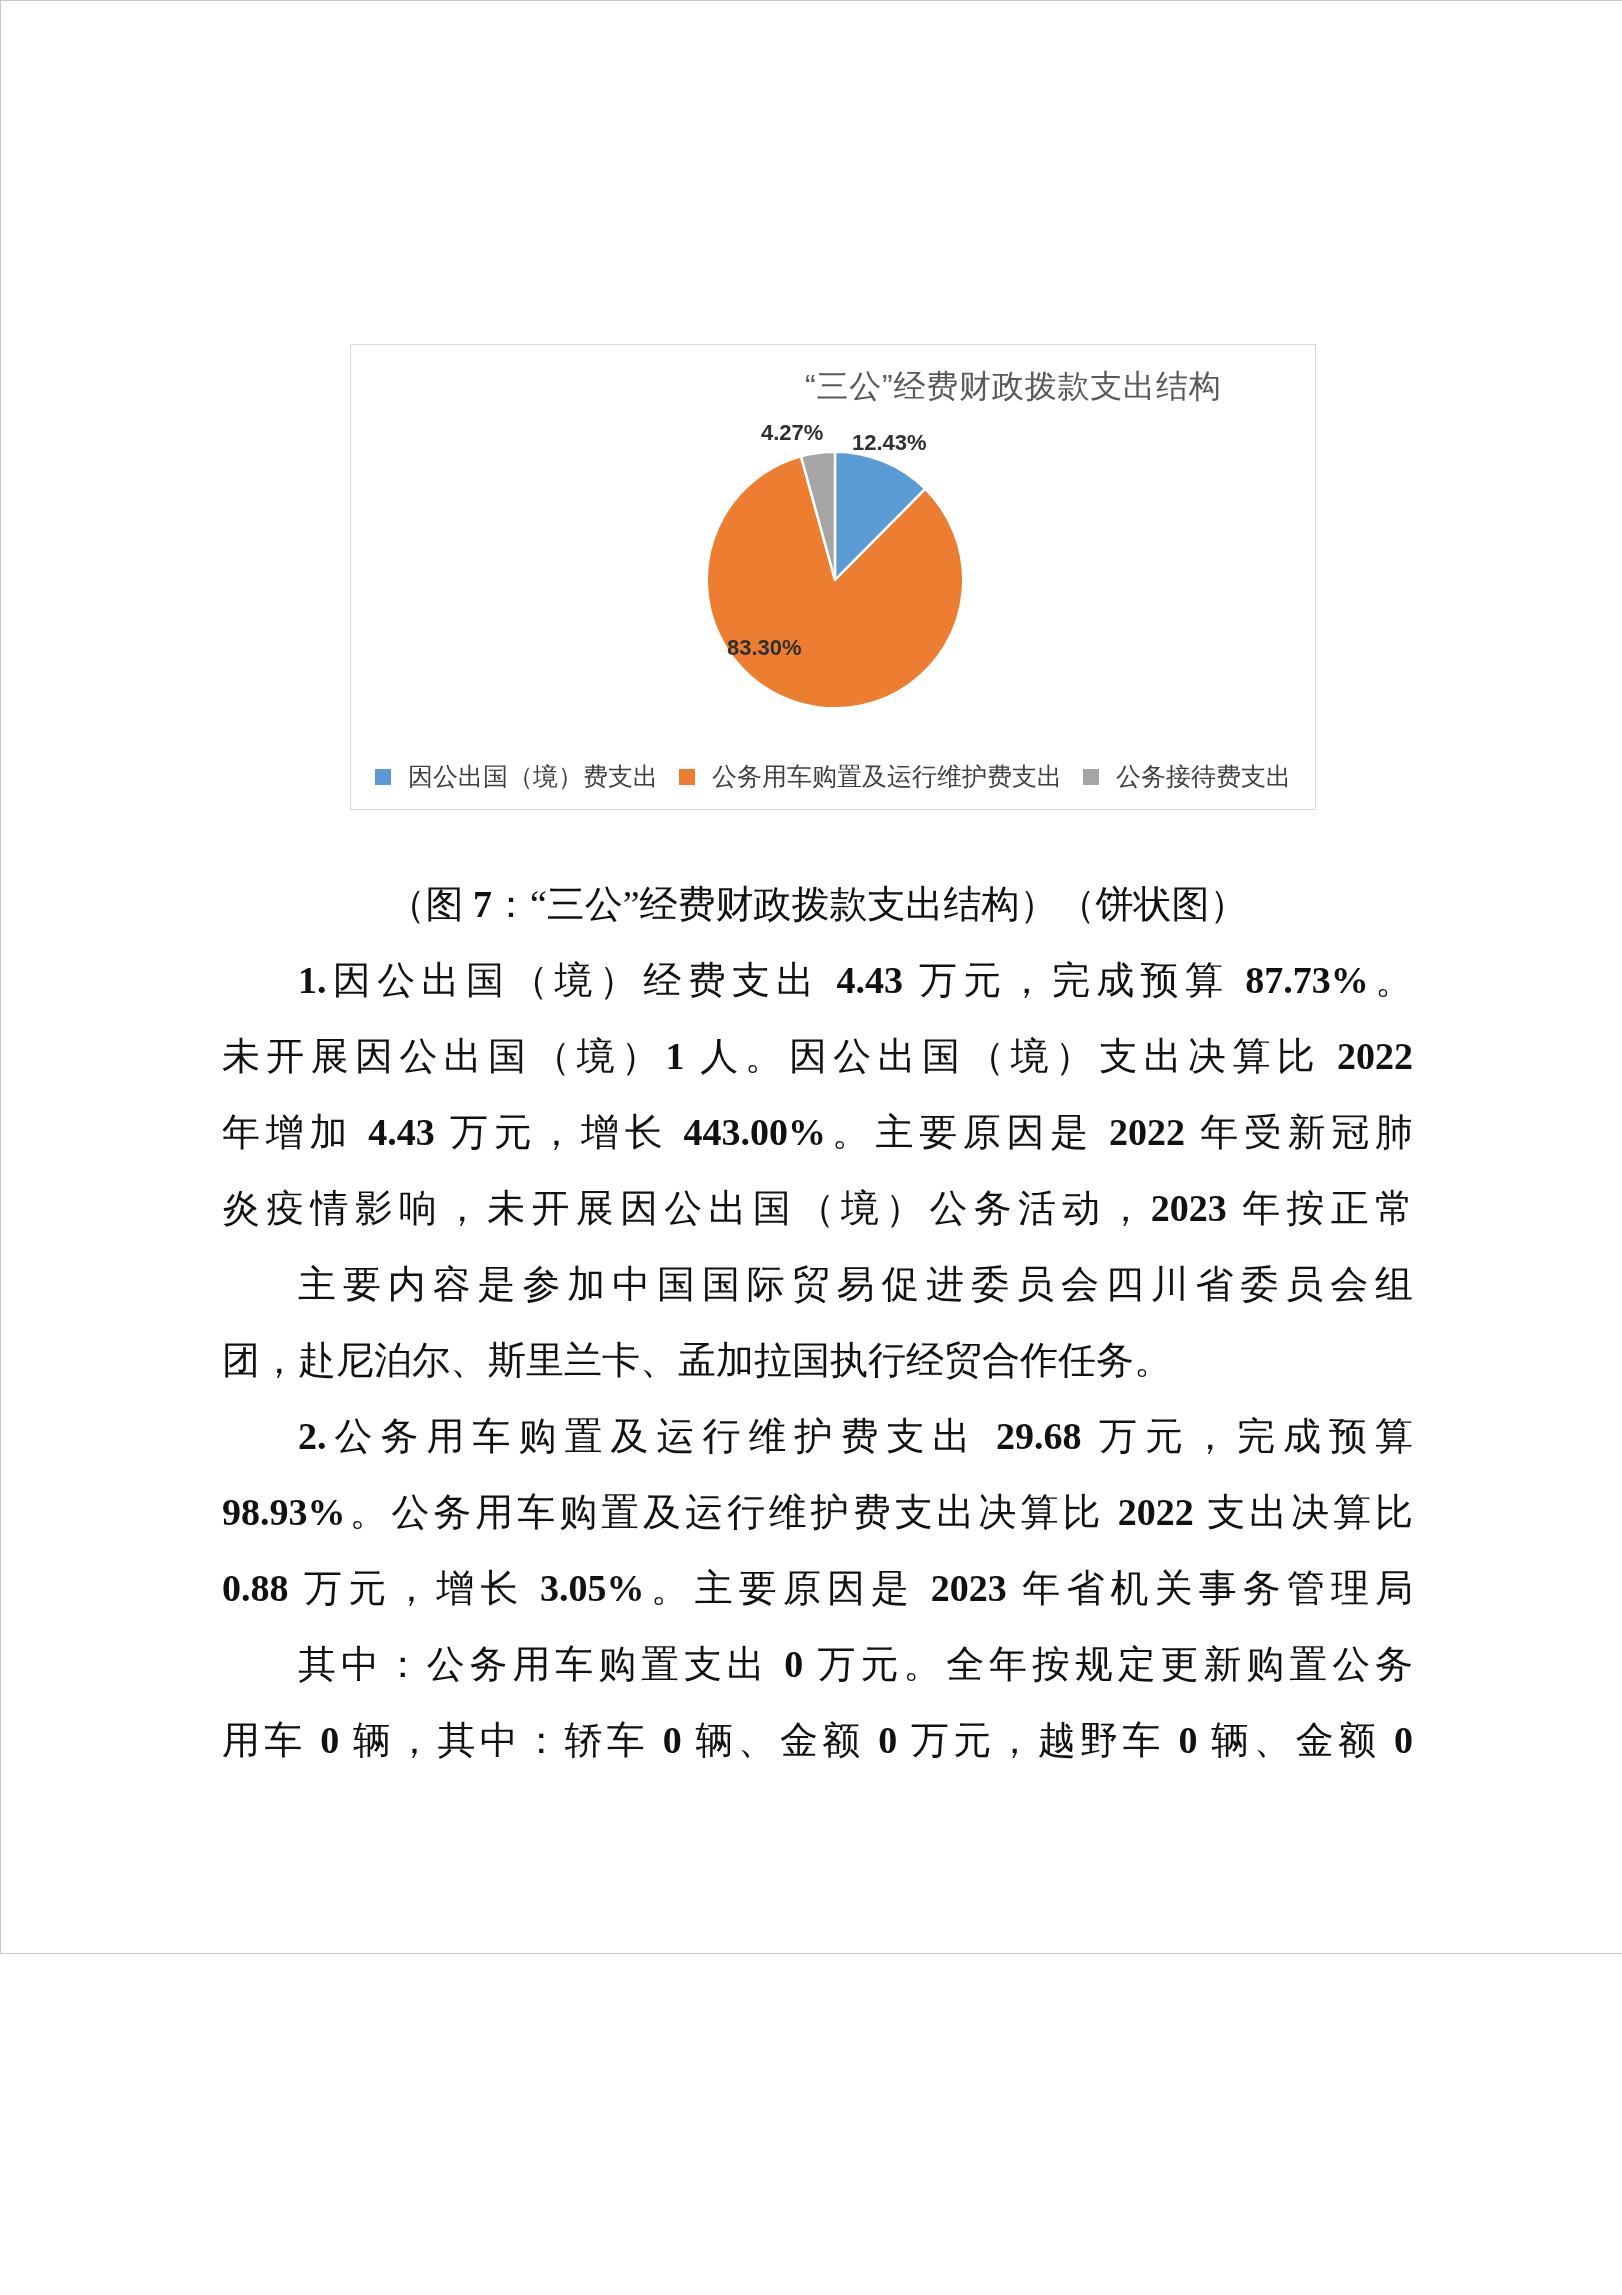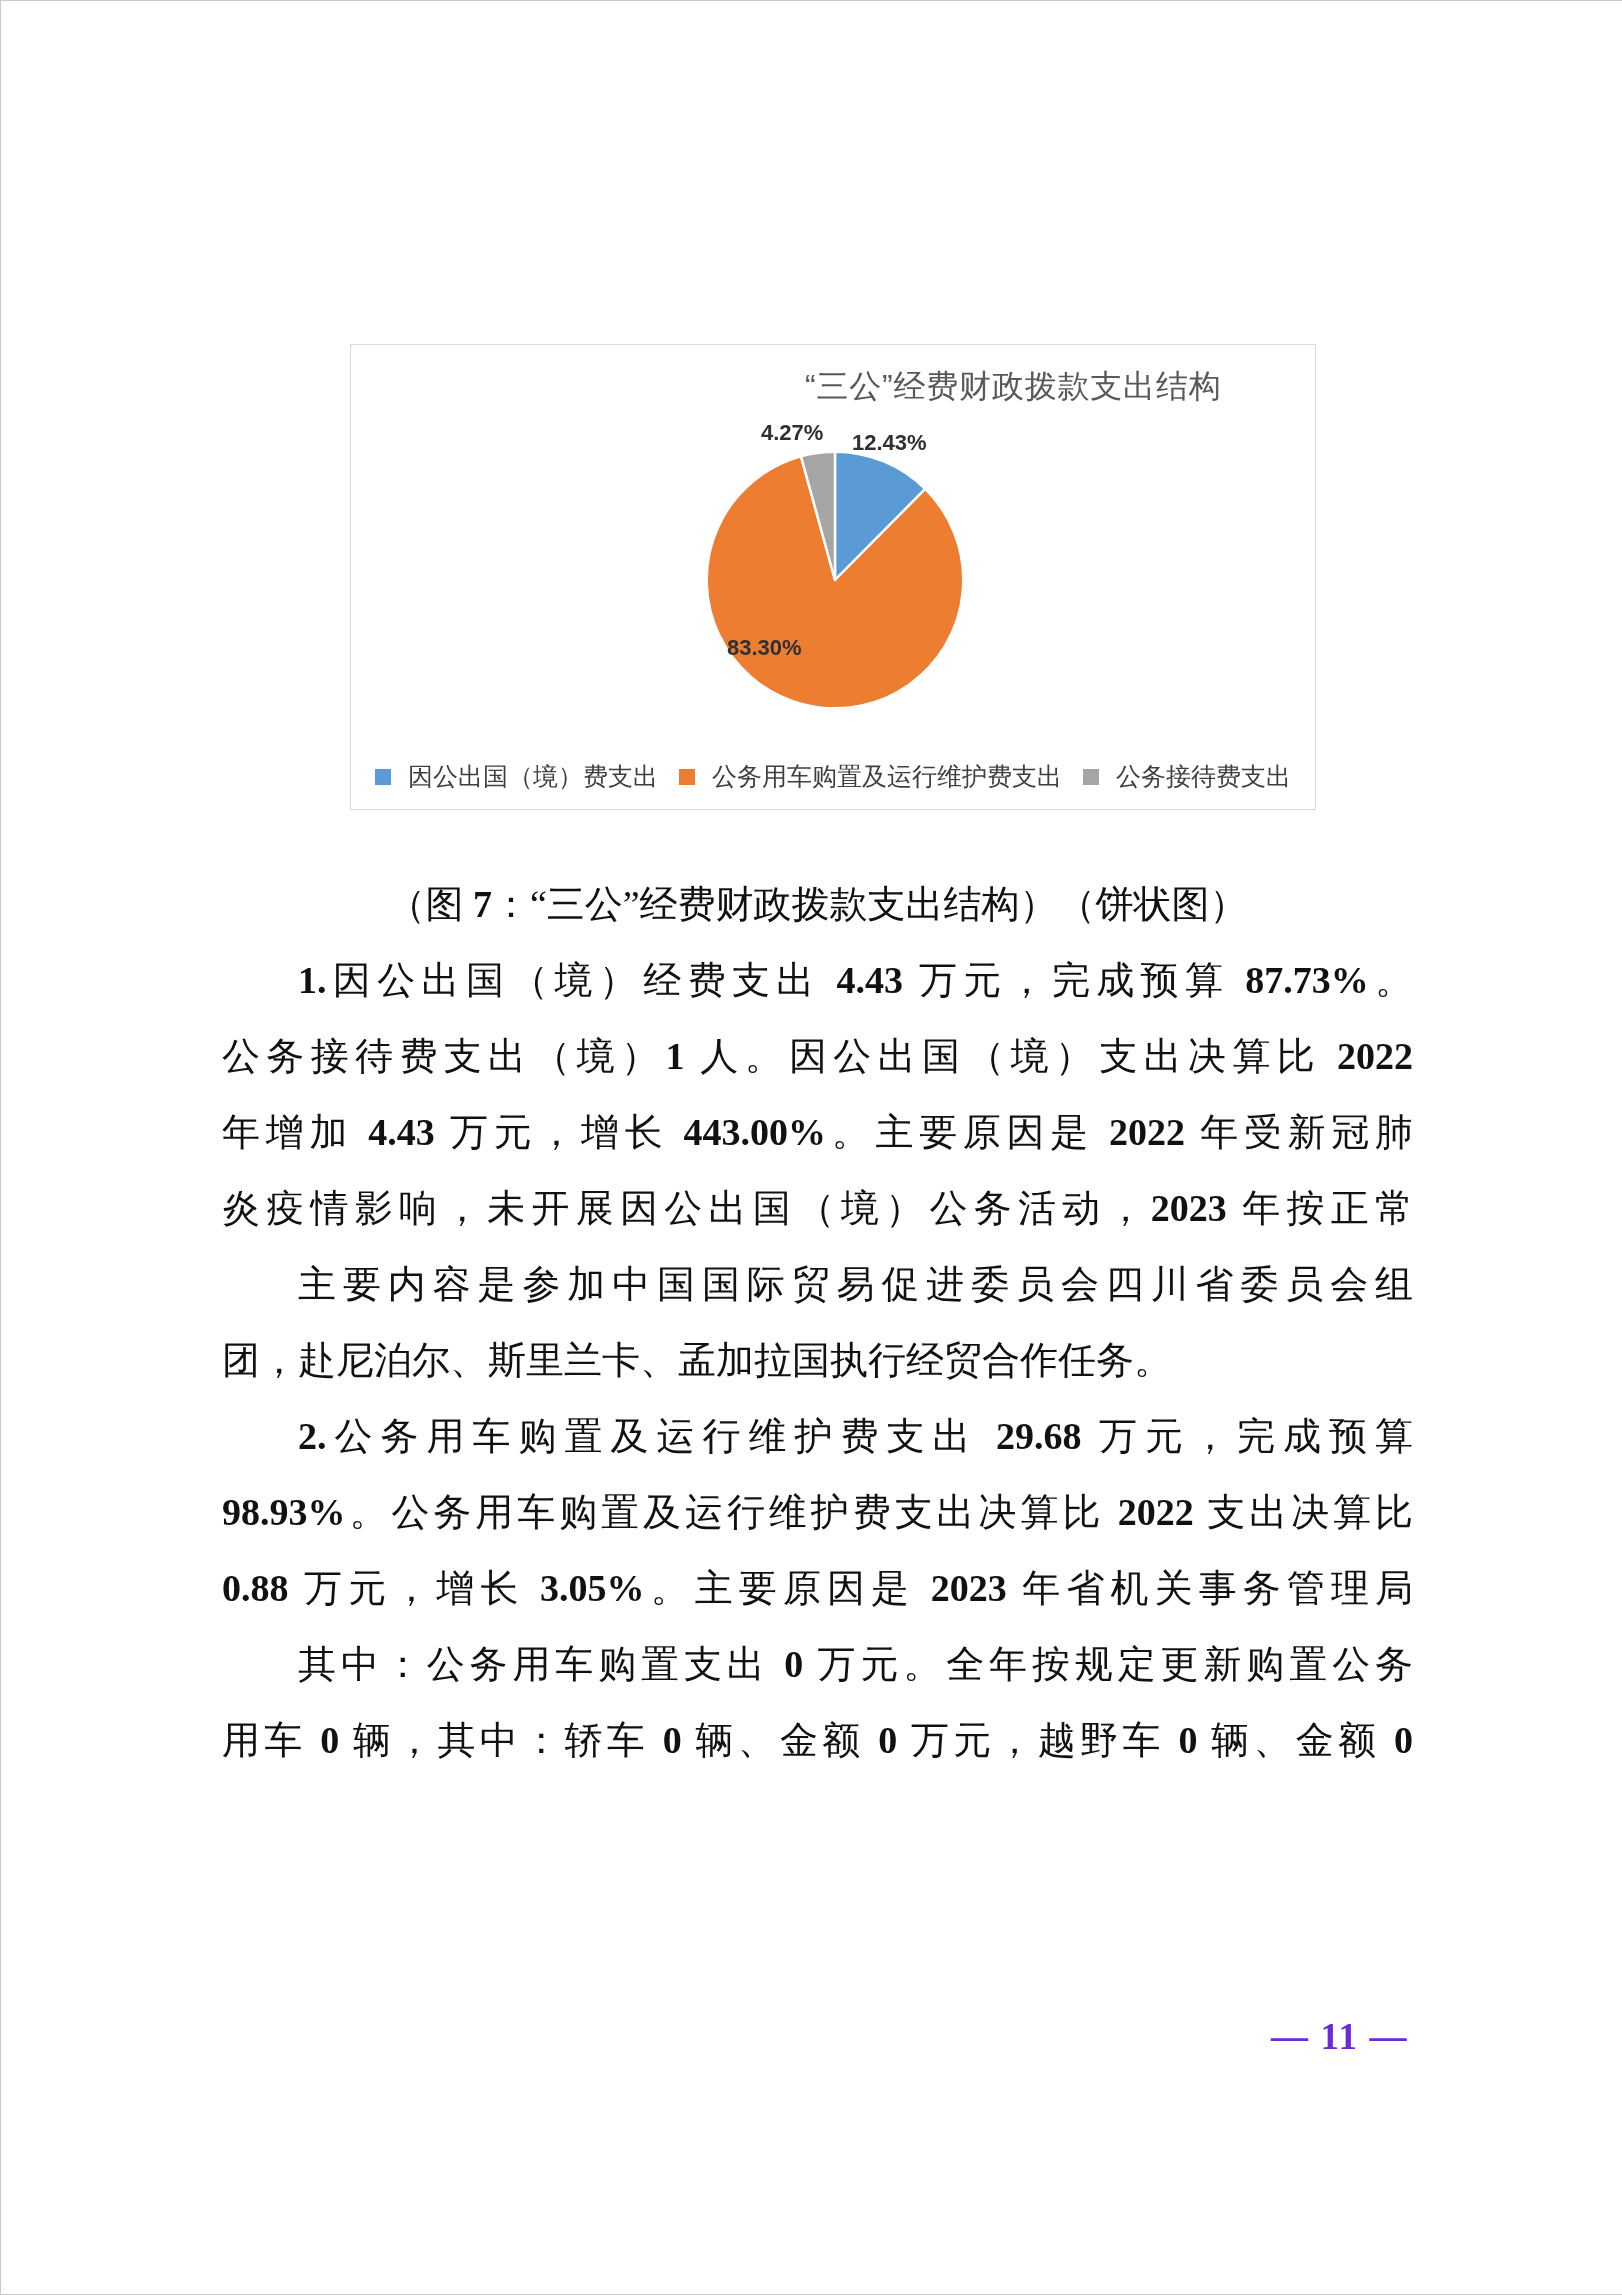--- a/index.html
+++ b/index.html
@@ -1,20 +1,20 @@
 <!DOCTYPE html>
 <html style="font-size:13px"><head>
 <meta charset="utf-8">
 <style>
   * { margin: 0; padding: 0; box-sizing: border-box; }
   html, body { background: #ffffff; }
   .page {
     position: relative;
     width: 1623px;
-    height: 2295px;
+    height: 1954px;
     background: #ffffff;
     border: 1.6px solid #c9c9c9;
     font-family: "Liberation Serif", "DejaVu Serif", serif;
     color: #111111;
     overflow: hidden;
     padding-left: 30px;
   }
   
   .chart-card {
     position: absolute;
@@ -117,21 +117,21 @@
         <div class="legend-item">
           <span class="swatch" style="background: rgb(165, 165, 165);"></span>
           <span>公务接待费支出</span>
         </div>
       </div>
   </div>
 
   <div class="body-lines" id="body-lines">
       <div class="tline center"><span>（图 </span><span class="b">7</span><span>：“三公”经费财政拨款支出结构）（饼状图）</span></div>
       <div class="tline just indent"><span class="b">1.</span><span>因公出国（境）经费支出 </span><span class="b">4.43</span><span> 万元，完成预算 </span><span class="b">87.73%</span><span>。</span></div>
-      <div class="tline just"><span>公务接待费支出（境）</span><span class="b">1</span><span> 人。因公出国（境）支出决算比 </span><span class="b">2022</span></div>
+      <div class="tline just"><span>未开展因公出国（境）</span><span class="b">1</span><span> 人。因公出国（境）支出决算比 </span><span class="b">2022</span></div>
       <div class="tline just"><span>年增加 </span><span class="b">4.43</span><span> 万元，增长 </span><span class="b">443.00%</span><span>。主要原因是 </span><span class="b">2022</span><span> 年受新冠肺</span></div>
       <div class="tline just"><span>炎疫情影响，未开展因公出国（境）公务活动，</span><span class="b">2023</span><span> 年按正常</span></div>
       <div class="tline just indent"><span>主要内容是参加中国国际贸易促进委员会四川省委员会组</span></div>
       <div class="tline"><span>团，赴尼泊尔、斯里兰卡、孟加拉国执行经贸合作任务。</span></div>
       <div class="tline just indent"><span class="b">2.</span><span>公务用车购置及运行维护费支出 </span><span class="b">29.68</span><span> 万元，完成预算</span></div>
       <div class="tline just"><span class="b">98.93%</span><span>。公务用车购置及运行维护费支出决算比 </span><span class="b">2022</span><span> 支出决算比</span></div>
       <div class="tline just"><span class="b">0.88</span><span> 万元，增长 </span><span class="b">3.05%</span><span>。主要原因是 </span><span class="b">2023</span><span> 年省机关事务管理局</span></div>
       <div class="tline just indent"><span>其中：公务用车购置支出 </span><span class="b">0</span><span> 万元。全年按规定更新购置公务</span></div>
       <div class="tline just"><span>用车 </span><span class="b">0</span><span> 辆，其中：轿车 </span><span class="b">0</span><span> 辆、金额 </span><span class="b">0</span><span> 万元，越野车 </span><span class="b">0</span><span> 辆、金额 </span><span class="b">0</span></div>
     </div>

